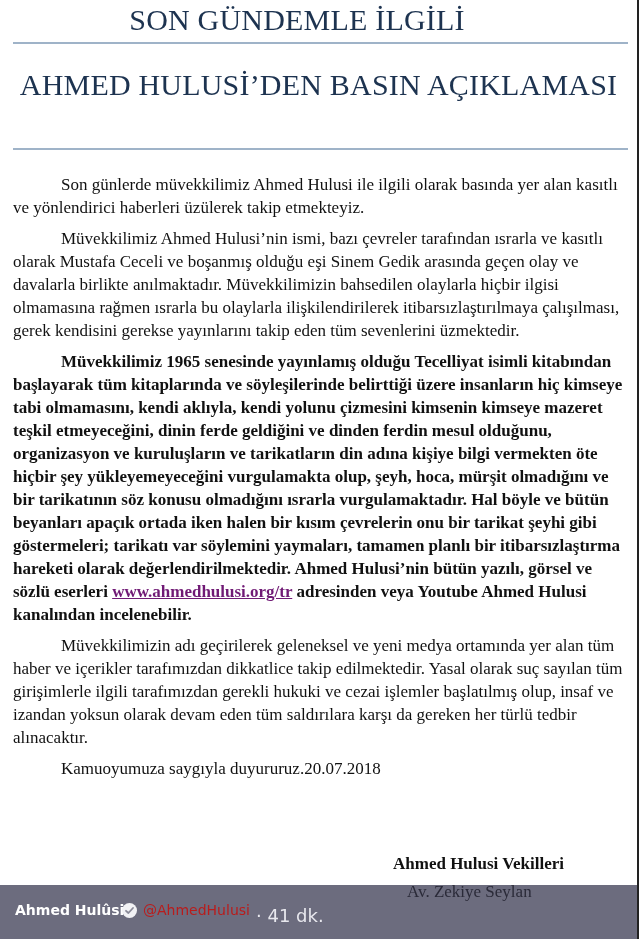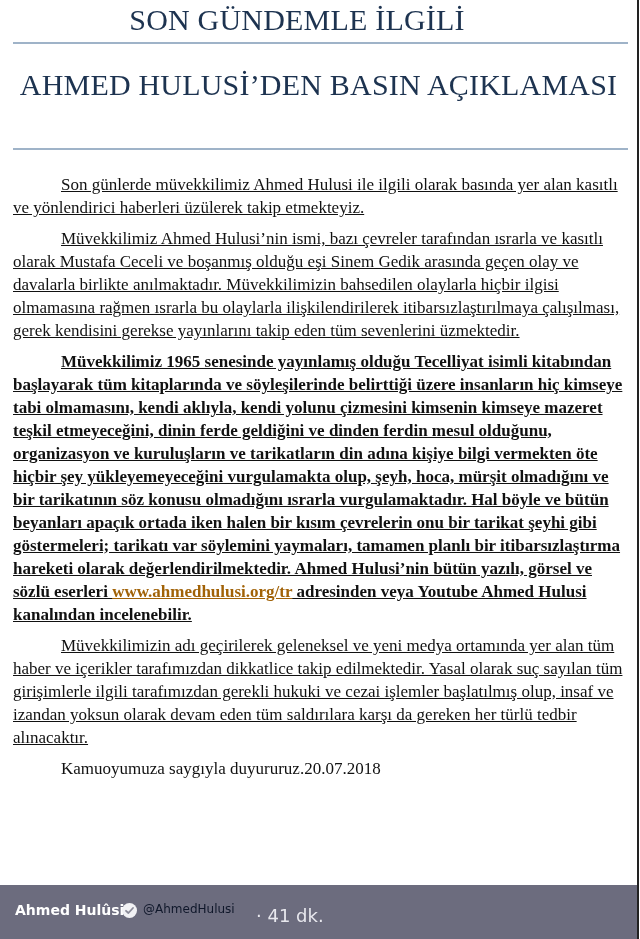--- a/index.html
+++ b/index.html
@@ -56,25 +56,24 @@
     position: absolute;
     left: 13px;
     top: 173px;
     width: 612px;
     font-size: 17px;
     line-height: 23px;
   }
   .para {
     margin: 0 0 8px 0;
     text-indent: 48px;
-    text-decoration: underline;
   }
   .para.bold { font-weight: bold; }
   .link {
-    color: #a16207;
+    color: #701a75;
     text-decoration: underline;
   }
   .closing {
     margin: 2px 0 9px 0;
     text-indent: 48px;
   }
   .signature {
     position: absolute;
     left: 393px;
     top: 853px;
@@ -117,22 +116,22 @@
     width: 15px;
     height: 15px;
     border-radius: 50%;
     background: #f2f2f5;
   }
   .verified svg { position: absolute; left: 2px; top: 2px; }
   .tweet-handle {
     position: absolute;
     left: 143px;
     top: 17px;
-    font-size: 12px;
-    color: #0f172a;
+    font-size: 14px;
+    color: #b91c1c;
     white-space: nowrap;
   }
   .tweet-time {
     position: absolute;
     left: 256px;
     top: 20px;
     font-size: 18px;
     color: #e8e8ee;
     white-space: nowrap;
   }
@@ -147,20 +146,22 @@
   <div class="rule r2"></div>
 
   <div class="body">
     <p class="para">Son günlerde müvekkilimiz Ahmed Hulusi ile ilgili olarak basında yer alan kasıtlı ve yönlendirici haberleri üzülerek takip etmekteyiz.</p>
     <p class="para">Müvekkilimiz Ahmed Hulusi’nin ismi, bazı çevreler tarafından ısrarla ve kasıtlı olarak Mustafa Ceceli ve boşanmış olduğu eşi Sinem Gedik arasında geçen olay ve davalarla birlikte anılmaktadır. Müvekkilimizin bahsedilen olaylarla hiçbir ilgisi olmamasına rağmen ısrarla bu olaylarla ilişkilendirilerek itibarsızlaştırılmaya çalışılması, gerek kendisini gerekse yayınlarını takip eden tüm sevenlerini üzmektedir.</p>
     <p class="para bold"><span>Müvekkilimiz 1965 senesinde yayınlamış olduğu Tecelliyat isimli kitabından başlayarak tüm kitaplarında ve söyleşilerinde belirttiği üzere insanların hiç kimseye tabi olmamasını, kendi aklıyla, kendi yolunu çizmesini kimsenin kimseye mazeret teşkil etmeyeceğini, dinin ferde geldiğini ve dinden ferdin mesul olduğunu, organizasyon ve kuruluşların ve tarikatların din adına kişiye bilgi vermekten öte hiçbir şey yükleyemeyeceğini vurgulamakta olup, şeyh, hoca, mürşit olmadığını ve bir tarikatının söz konusu olmadığını ısrarla vurgulamaktadır. Hal böyle ve bütün beyanları apaçık ortada iken halen bir kısım çevrelerin onu bir tarikat şeyhi gibi göstermeleri; tarikatı var söylemini yaymaları, tamamen planlı bir itibarsızlaştırma hareketi olarak değerlendirilmektedir. Ahmed Hulusi’nin bütün yazılı, görsel ve sözlü eserleri </span><a class="link">www.ahmedhulusi.org/tr</a><span> adresinden veya Youtube Ahmed Hulusi kanalından incelenebilir.</span></p>
     <p class="para">Müvekkilimizin adı geçirilerek geleneksel ve yeni medya ortamında yer alan tüm haber ve içerikler tarafımızdan dikkatlice takip edilmektedir. Yasal olarak suç sayılan tüm girişimlerle ilgili tarafımızdan gerekli hukuki ve cezai işlemler başlatılmış olup, insaf ve izandan yoksun olarak devam eden tüm saldırılara karşı da gereken her türlü tedbir alınacaktır.</p>
     <p class="closing">Kamuoyumuza saygıyla duyururuz.20.07.2018</p>
   </div>
 
+  <div class="signature">Ahmed Hulusi Vekilleri</div>
+  <div class="lawyer l1">Av. Zekiye Seylan</div>
 </div>
 
 <div class="tweet-bar">
   <span class="tweet-name">Ahmed Hulûsi</span>
   <span class="verified">
     <svg width="11" height="11" viewBox="0 0 11 11">
       <path d="M2 5.8 L4.4 8 L9 3" fill="none" stroke="#8a8a98" stroke-width="1.8" stroke-linecap="round" stroke-linejoin="round"></path>
     </svg>
   </span>
   <span class="tweet-handle">@AhmedHulusi</span>

